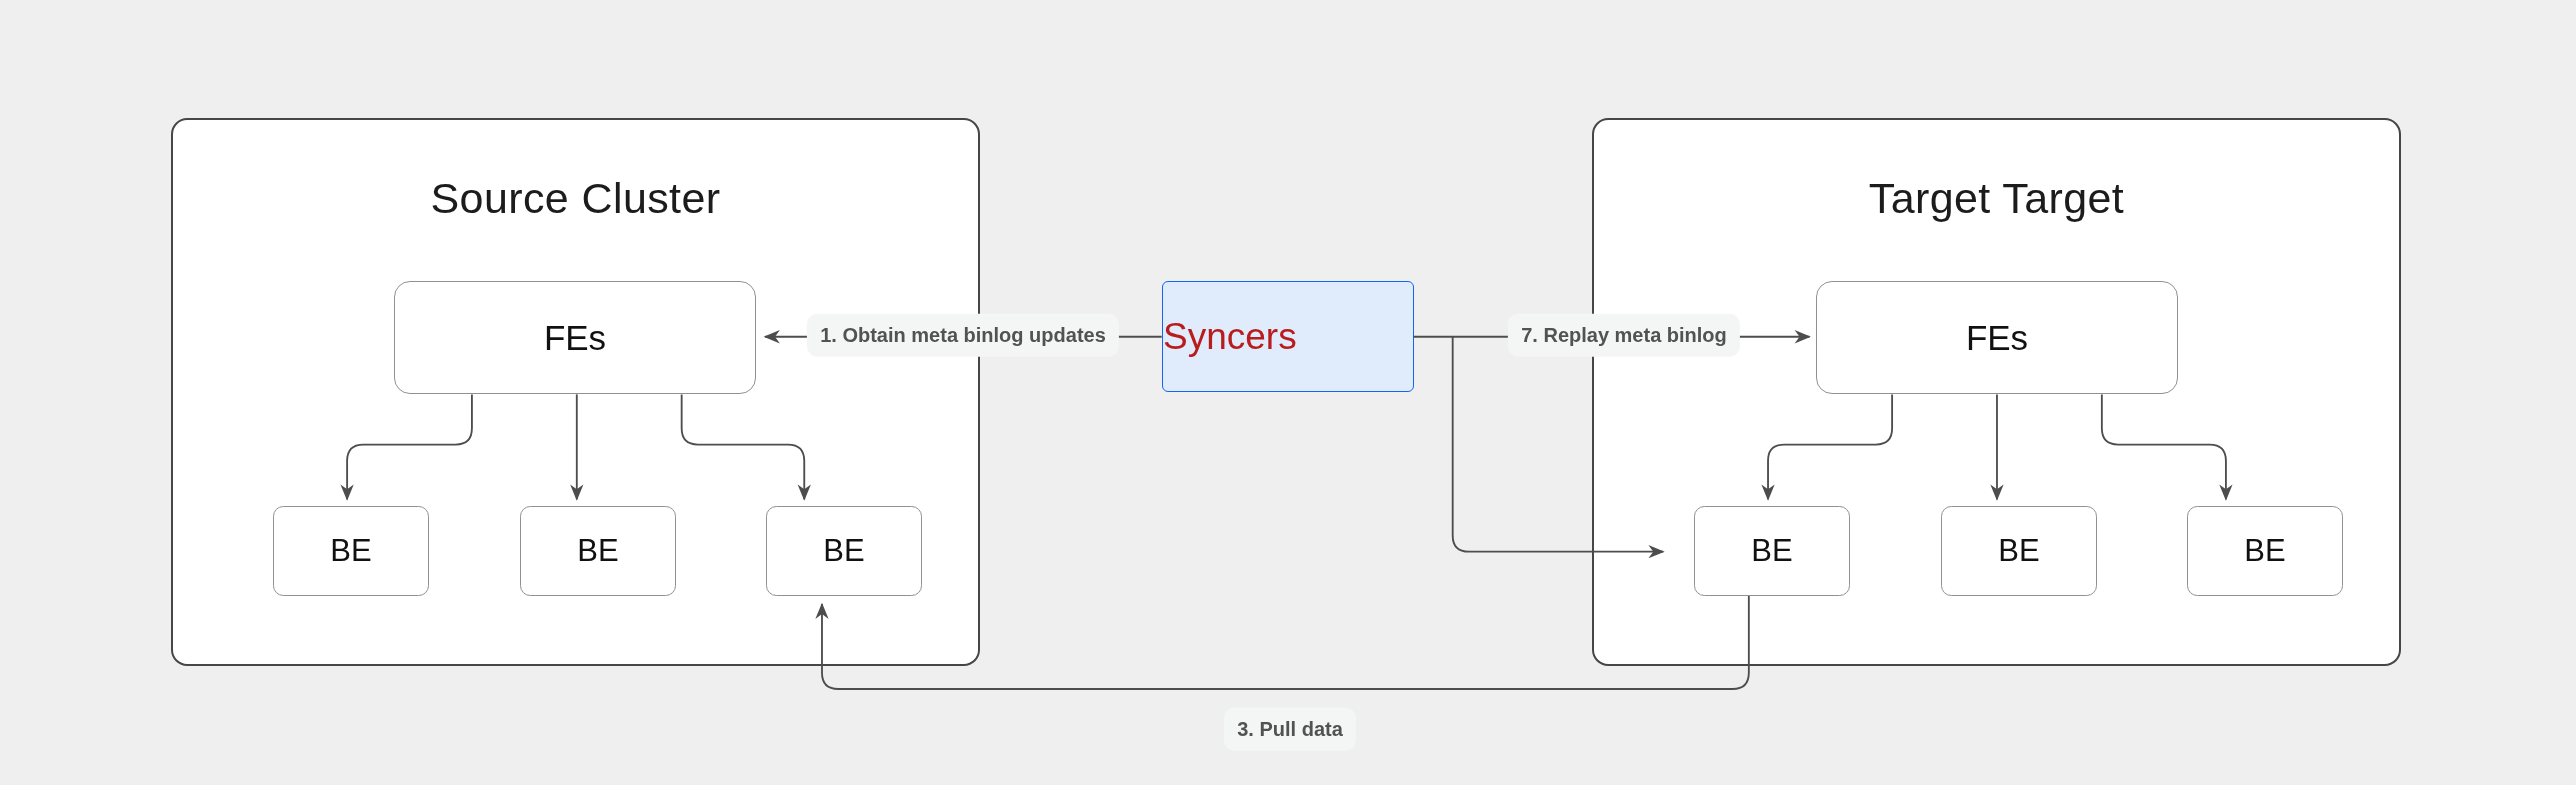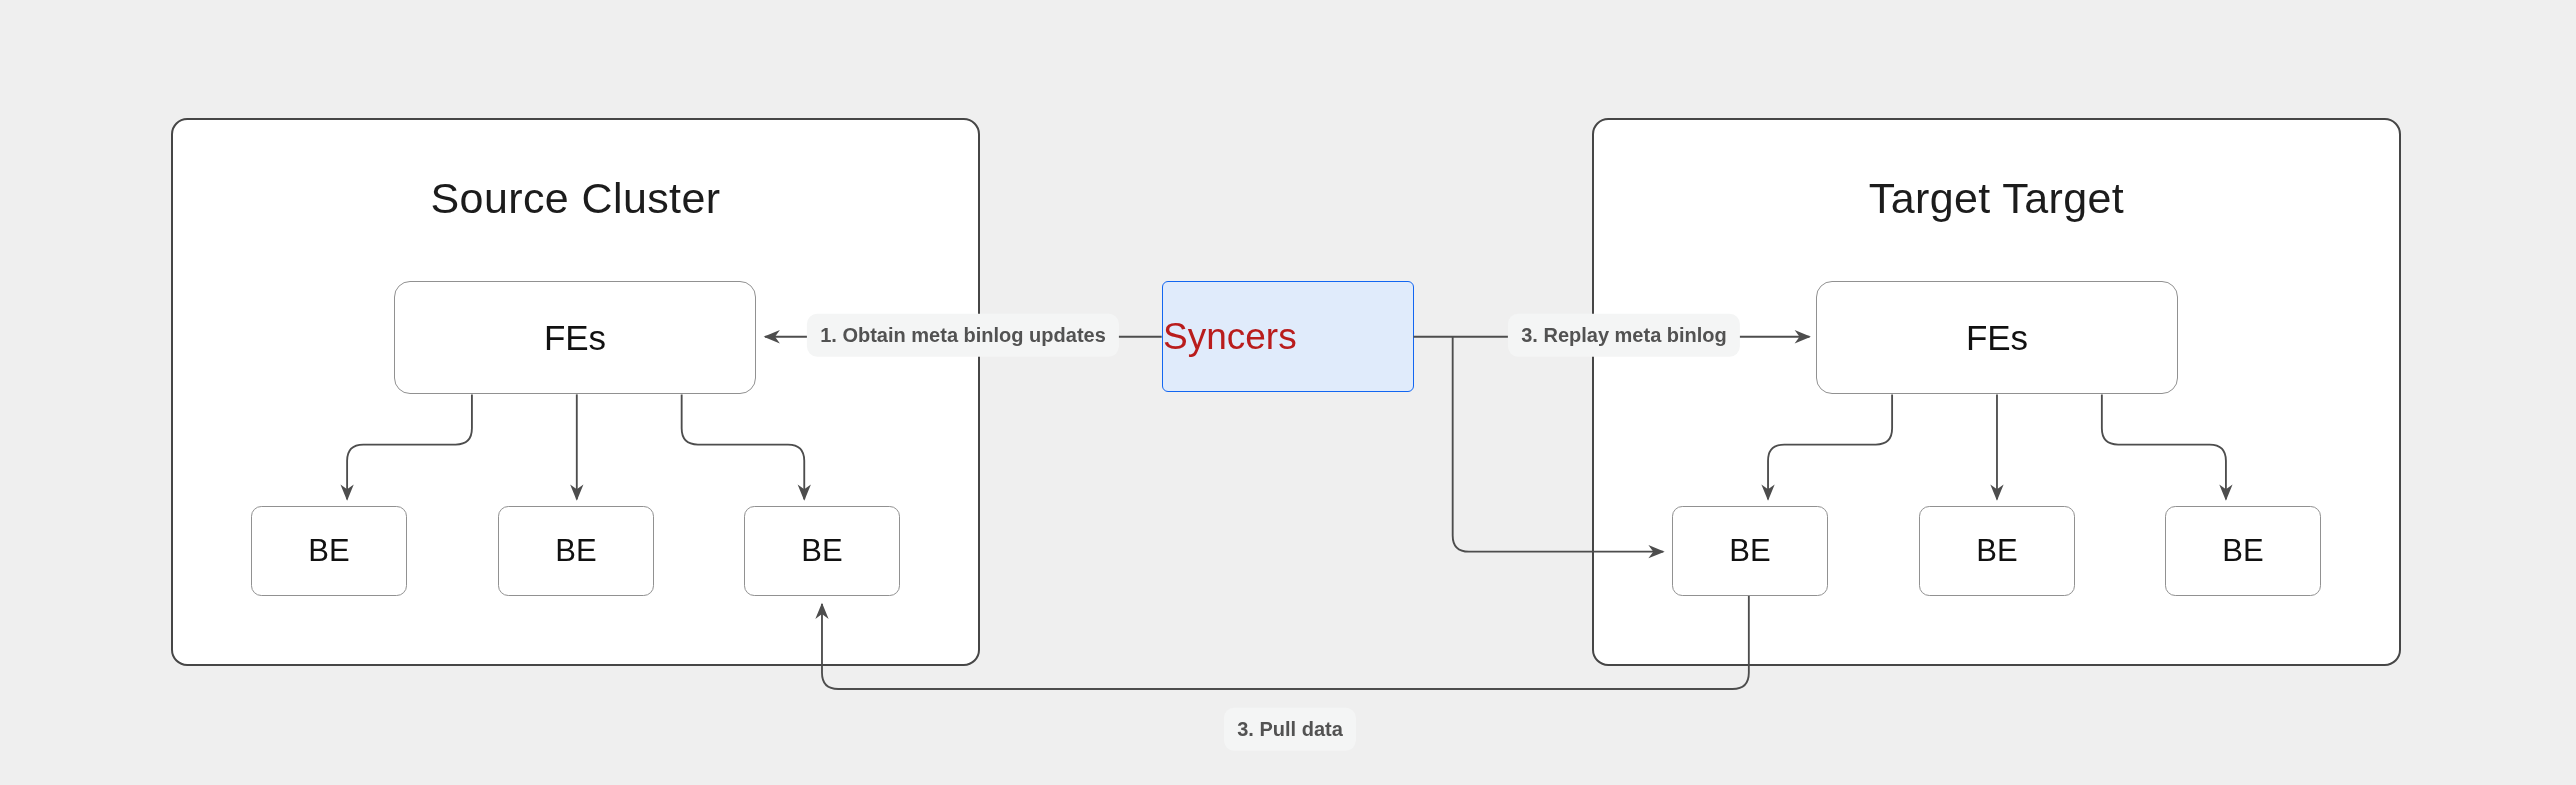--- a/index.html
+++ b/index.html
@@ -54,21 +54,21 @@
     top:281px;width:362px;height:113px;
     border-radius:16px;
     font-size:35px;font-weight:500;
   }
   #fe-src{left:394px;}
   #fe-tgt{left:1816px;}
 
   .be-node{
     top:506px;width:156px;height:90px;
     border-radius:10.3px;
-    font-size:31px;font-weight:400;
+    font-size:31px;font-weight:400;margin-left:22px;
   }
 
   .syncers{
     position:absolute;left:1162px;top:281px;width:252px;height:111px;
     background:var(--accent_fill,#e0ebfb);
     border:1.8px solid var(--accent_border,#1266f1);
     border-radius:6px;
     display:flex;align-items:center;justify-content:flex-start;
     font-size:37px;font-weight:500;color:#b91c1c;
     z-index:2;
@@ -159,17 +159,17 @@
     <path class="edge" d="M639,534 V580 Q639,602 617,602 H492 Q470,602 470,624 V676" marker-end="url(#ah)"></path>
     <path class="edge" d="M781,534 V676" marker-end="url(#ah)"></path>
     <path class="edge" d="M923,534 V580 Q923,602 945,602 H1067 Q1089,602 1089,624 V676" marker-end="url(#ah)"></path>
 
     <path class="edge" d="M2562,534 V580 Q2562,602 2540,602 H2416 Q2394,602 2394,624 V676" marker-end="url(#ah)"></path>
     <path class="edge" d="M2704,534 V676" marker-end="url(#ah)"></path>
     <path class="edge" d="M2846,534 V580 Q2846,602 2868,602 H2992 Q3014,602 3014,624 V676" marker-end="url(#ah)"></path>
   </svg>
 
   <div class="edge-label" id="label-obtain">1. Obtain meta binlog updates</div>
-  <div class="edge-label" id="label-replay">3. Replay meta binlog</div>
+  <div class="edge-label" id="label-replay">7. Replay meta binlog</div>
   <div class="edge-label" id="label-pull">3. Pull data</div>
 
 </div>
 
 
 </body></html>

